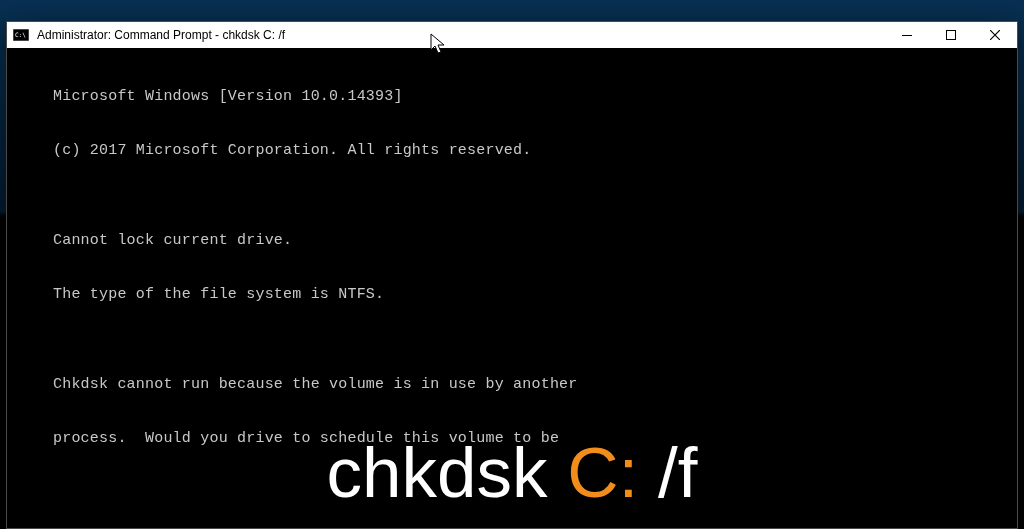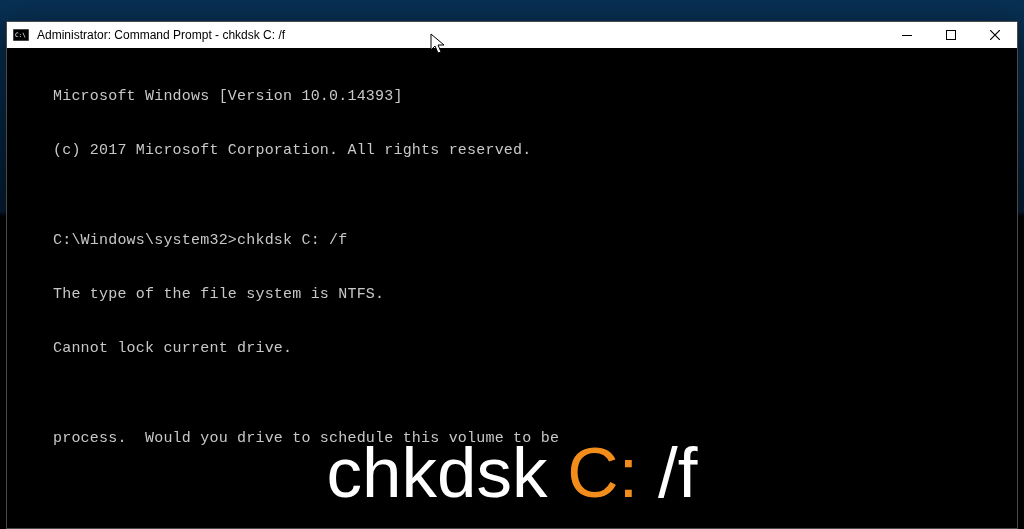--- a/index.html
+++ b/index.html
@@ -124,24 +124,24 @@
               <path d="M0 0 L10 10 M10 0 L0 10" stroke="currentColor" stroke-width="1.2"></path>
             </svg>
         </div>
       </div>
     </div>
 
     <div class="term">
       <div class="line">Microsoft Windows [Version 10.0.14393]</div>
       <div class="line">(c) 2017 Microsoft Corporation. All rights reserved.</div>
       <div class="line"></div>
-      <div class="line">C:\Windows\system32&gt;chkdsk C: /f</div>
+      <div class="line">Cannot lock current drive.</div>
       <div class="line">The type of the file system is NTFS.</div>
-      <div class="line">Cannot lock current drive.</div>
       <div class="line"></div>
+      <div class="line">Chkdsk cannot run because the volume is in use by another</div>
       <div class="line">process.  Would you drive to schedule this volume to be</div>
       
     </div>
 
     <div class="overlay">
       <span class="ov-white">chkdsk </span><span class="ov-orange">C:</span><span class="ov-white"> /f</span>
     </div>
 
   </div>
 

